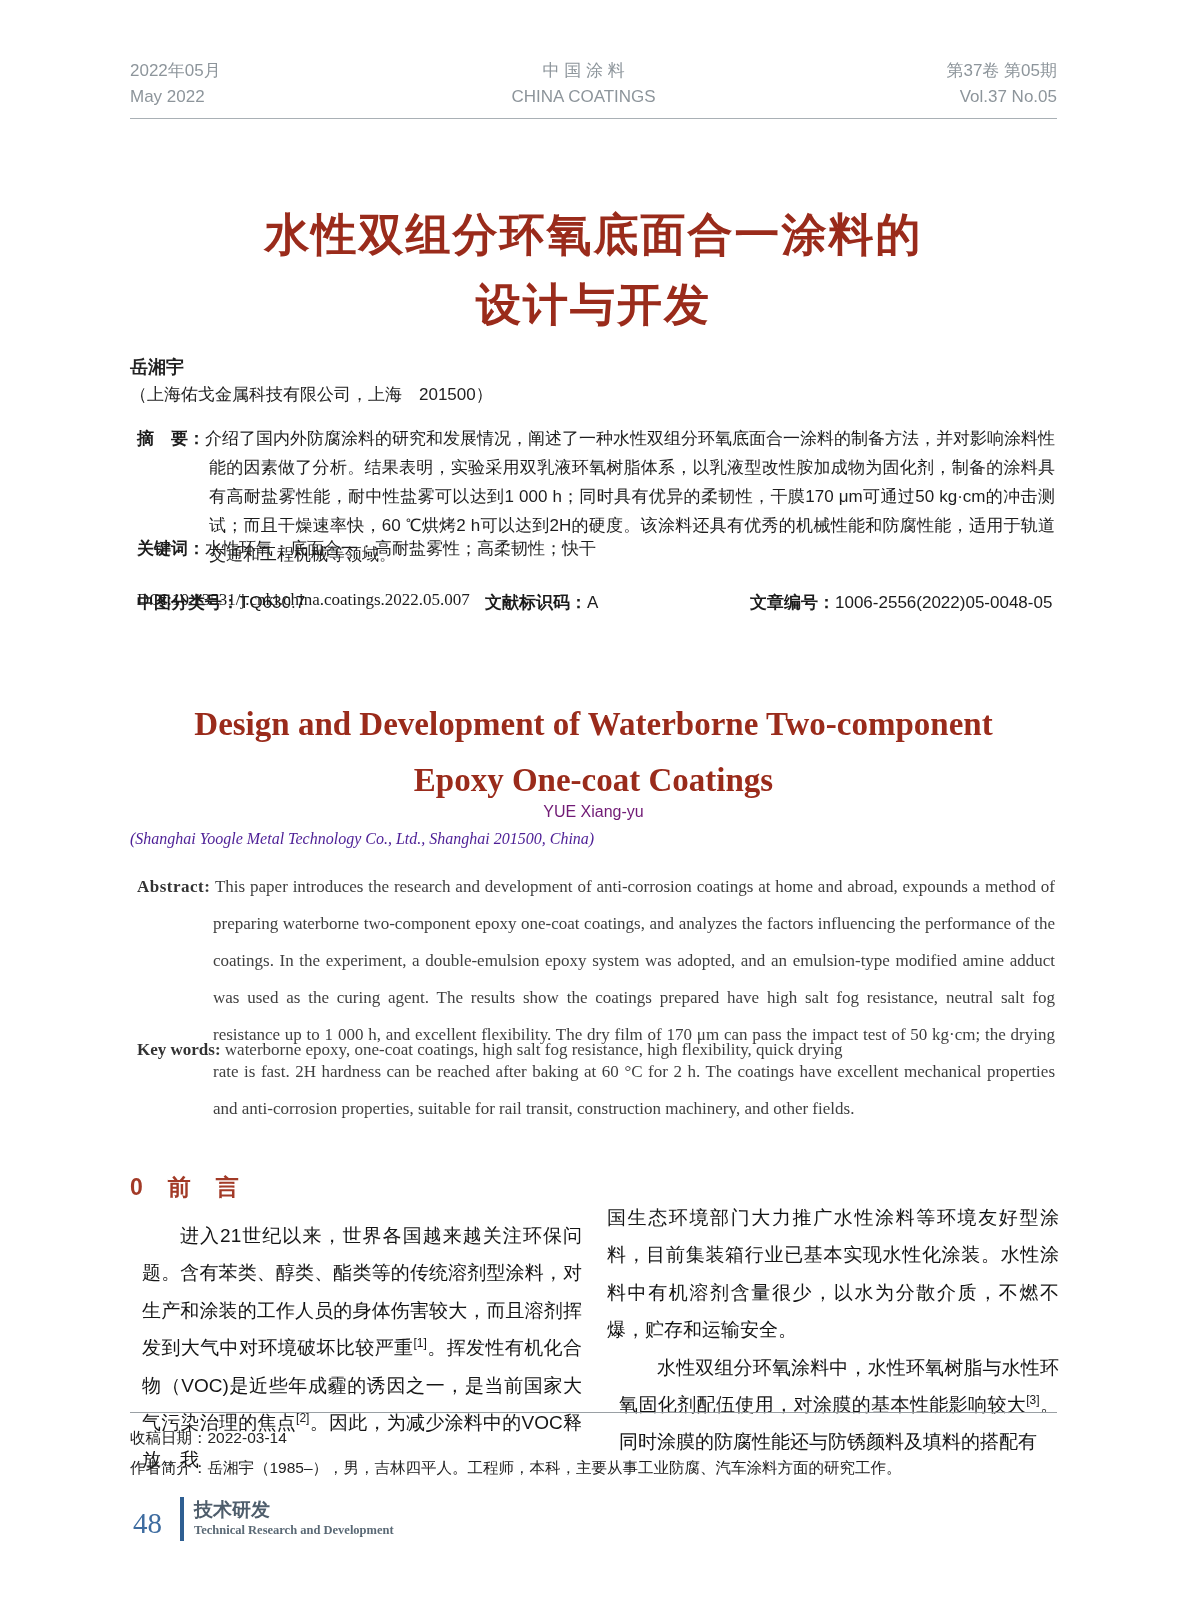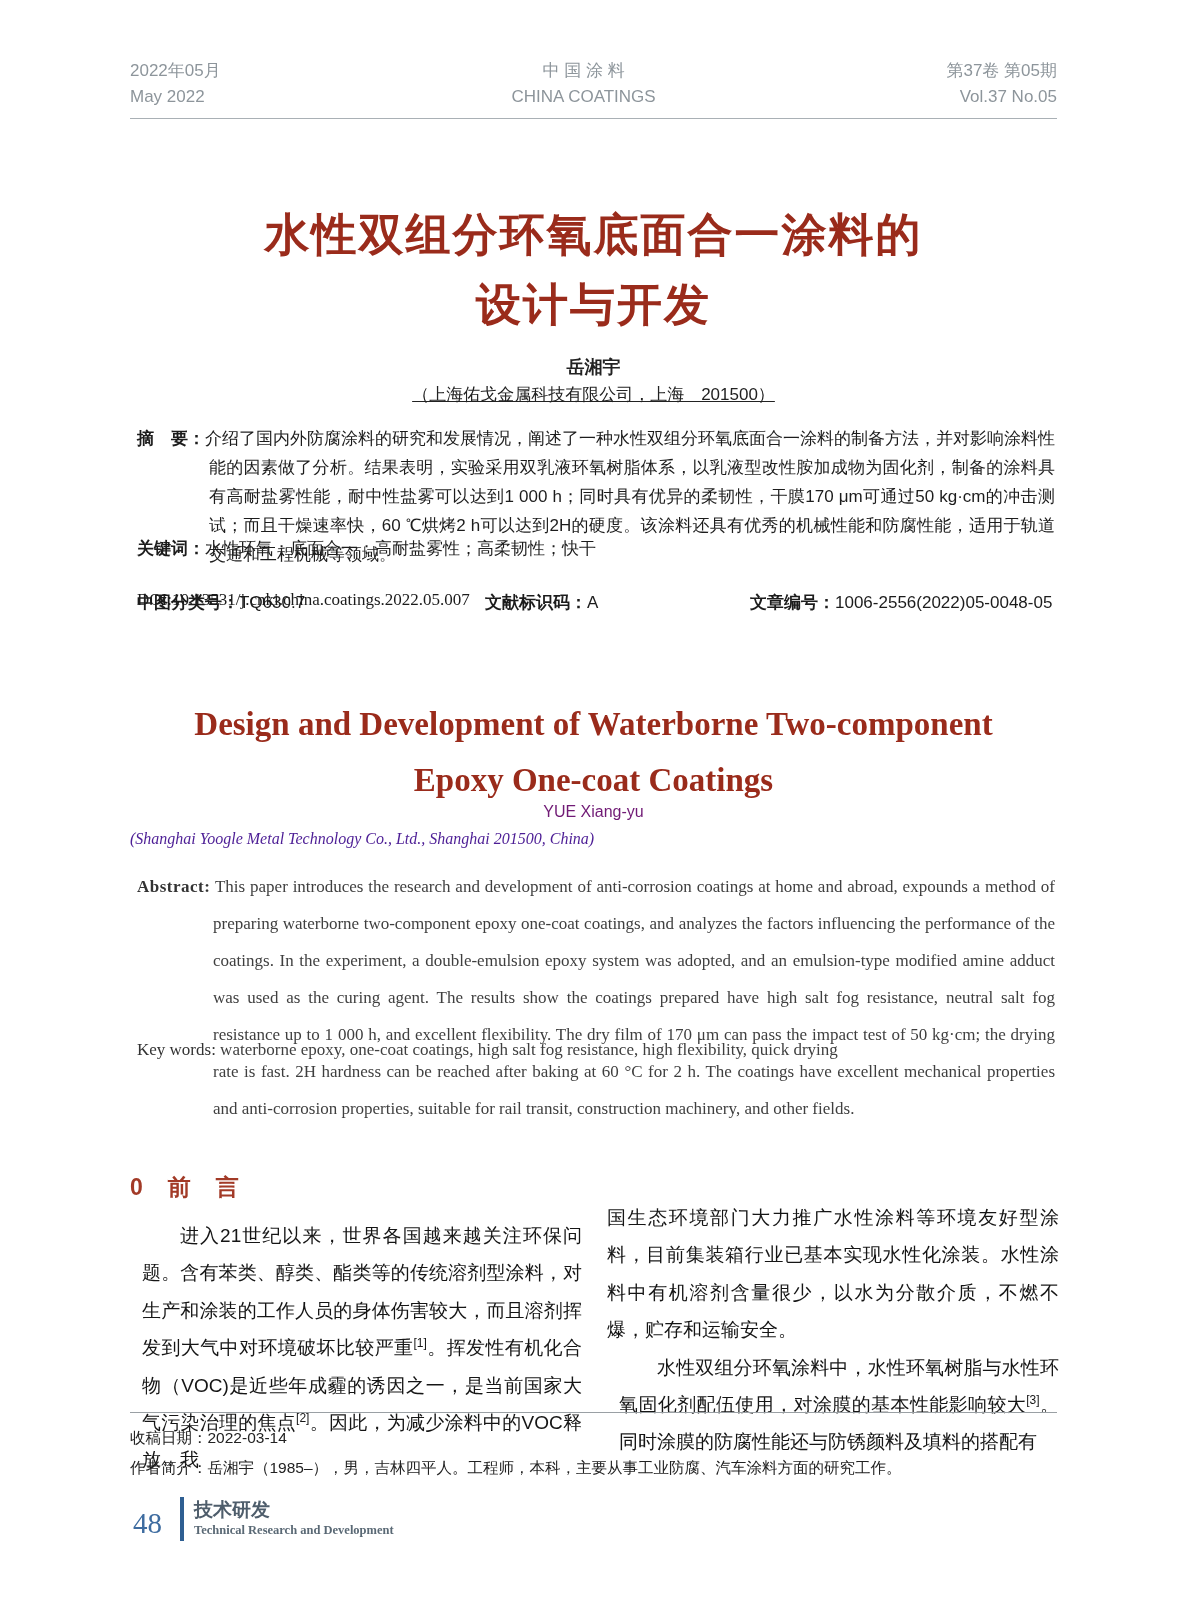--- a/index.html
+++ b/index.html
@@ -25,25 +25,25 @@
 
   
   .title-cn {
     position: absolute; left: 130px; top: 200px; width: 927px;
     text-align: center; color: #9a2b1b; font-weight: bold;
     font-size: 45px; line-height: 70px; letter-spacing: 2px;
     font-family: "Liberation Sans", sans-serif;
   }
   .author-cn {
     position: absolute; left: 130px; top: 355px; width: 927px;
-    text-align: center; font-size: 18px; font-weight: bold; color: #222;
+    text-align: left; font-size: 18px; font-weight: bold; color: #222;
   }
   .affil-cn {
     position: absolute; left: 130px; top: 383px; width: 927px;
-    text-align: center; font-size: 17px; color: #222; text-decoration: underline;
+    text-align: left; font-size: 17px; color: #222;
   }
 
   
   .abstract-cn {
     position: absolute; left: 137px; top: 424px; width: 918px;
     font-size: 17px; line-height: 29px; text-align: justify;
     padding-left: 72px; text-indent: -72px; color: #1c1c1c;
   }
   .abstract-cn .lbl { font-weight: bold; }
   .keywords-cn {
@@ -87,21 +87,21 @@
     font-family: Liberation Serif, serif;
     font-size: 17px; line-height: 37px; text-align: justify;
     padding-left: 76px; text-indent: -76px; color: #3f3f3f;
   }
   .abstract-en .lbl { font-weight: bold; color: #333; letter-spacing: 0.5px; }
   .keywords-en {
     position: absolute; left: 137px; top: 1040px; width: 918px;
     font-family: "Liberation Serif", serif;
     font-size: 17px; color: #3f3f3f;
   }
-  .keywords-en .lbl { font-weight: normal; color: #333; }
+  .keywords-en .lbl { font-weight: bold; color: #333; }
 
   
   .col-left  { position: absolute; left: 130px; top: 1172px; width: 452px; }
   .col-right { position: absolute; left: 607px; top: 1199px; width: 452px; }
   .sec-heading {
     color: #a23a27; font-weight: bold; font-size: 23px;
     margin-bottom: 14px; letter-spacing: 1px;
   }
   .body-p {
     font-size: 19px; line-height: 37.4px; text-align: justify;

